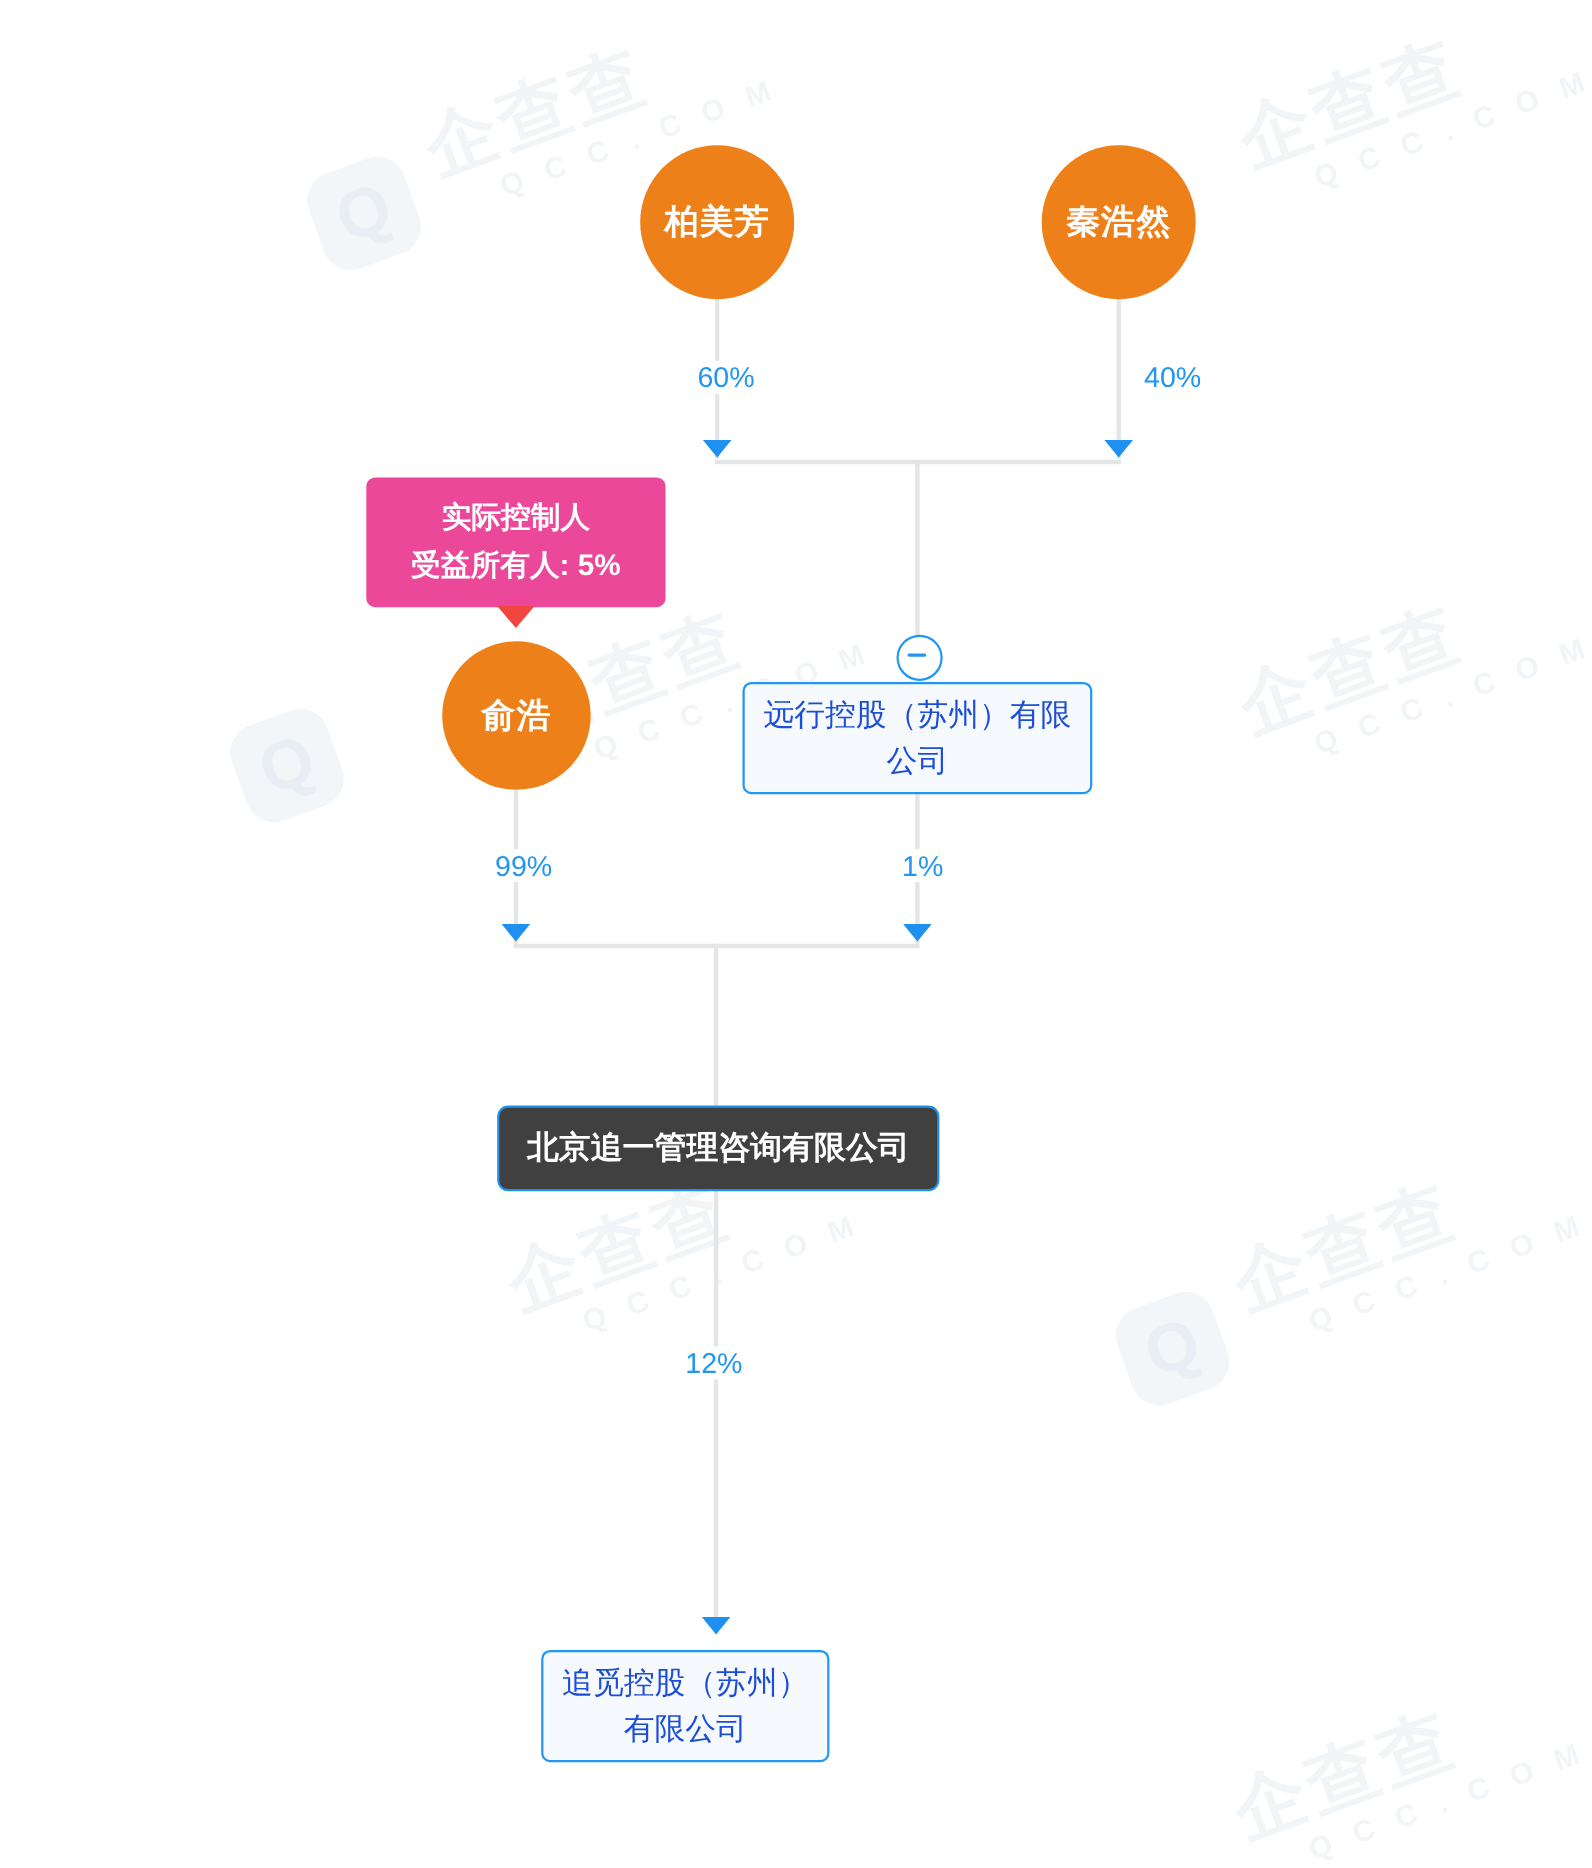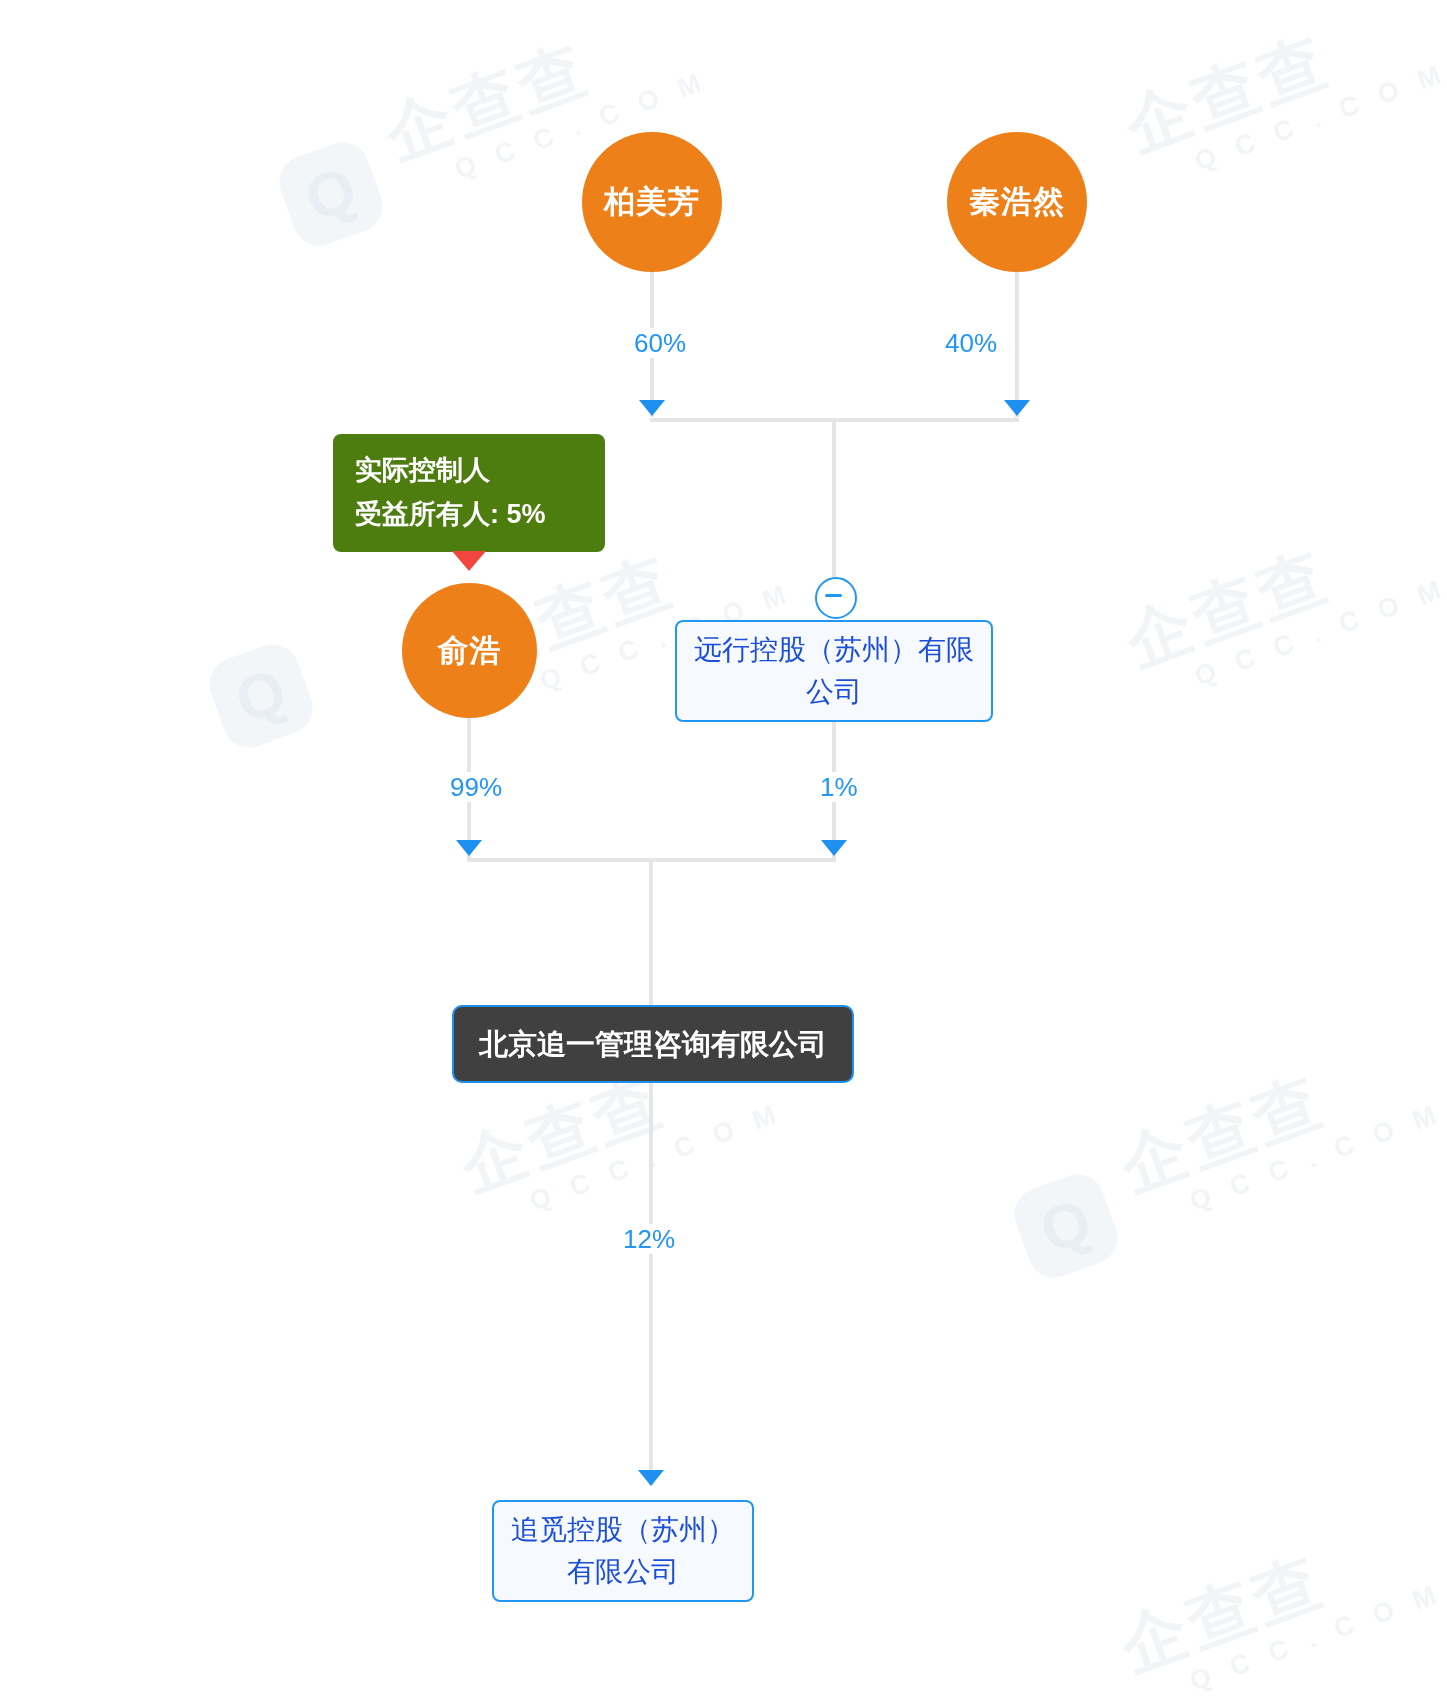--- a/index.html
+++ b/index.html
@@ -158,24 +158,24 @@
     top: 15px;
     width: 17px;
     height: 3px;
     background: #2196f3;
     border-radius: 2px;
   }
 
   
   .badge {
     position: absolute;
-    background: #4d7c0f;
+    background: #ec4899;
     color: #ffffff;
     border-radius: 8px;
-    text-align: left;
+    text-align: center;
     padding: 14px 22px 16px 22px;
     font-weight: 700;
     font-size: 27px;
     line-height: 44px;
     z-index: 9;
     box-sizing: border-box;
     white-space: nowrap;
   }
   .badge .badge-tail {
     position: absolute;
@@ -239,21 +239,21 @@
   </div>
 
   <div class="person big" style="left:947px; top:132px;">
     <span>秦浩然</span>
   </div>
 
   <div class="vline" style="left:650px; top:272px; height:145px;"></div>
   <div class="vline" style="left:1015px; top:272px; height:145px;"></div>
 
   <div class="pct" style="left:628px; top:328px;">60%</div>
-  <div class="pct" style="left:939px; top:328px;">40%</div>
+  <div class="pct" style="left:1034px; top:328px;">40%</div>
 
   <div class="arrow" style="left:639px; top:400px;"></div>
   <div class="arrow" style="left:1004px; top:400px;"></div>
 
   <div class="hline" style="left:650px; top:418px; width:369px;"></div>
   <div class="vline" style="left:832px; top:418px; height:172px;"></div>
 
   <div class="badge" style="left:333px; top:434px; width:272px;">
     <div>实际控制人</div>
     <div>受益所有人: 5%</div>

